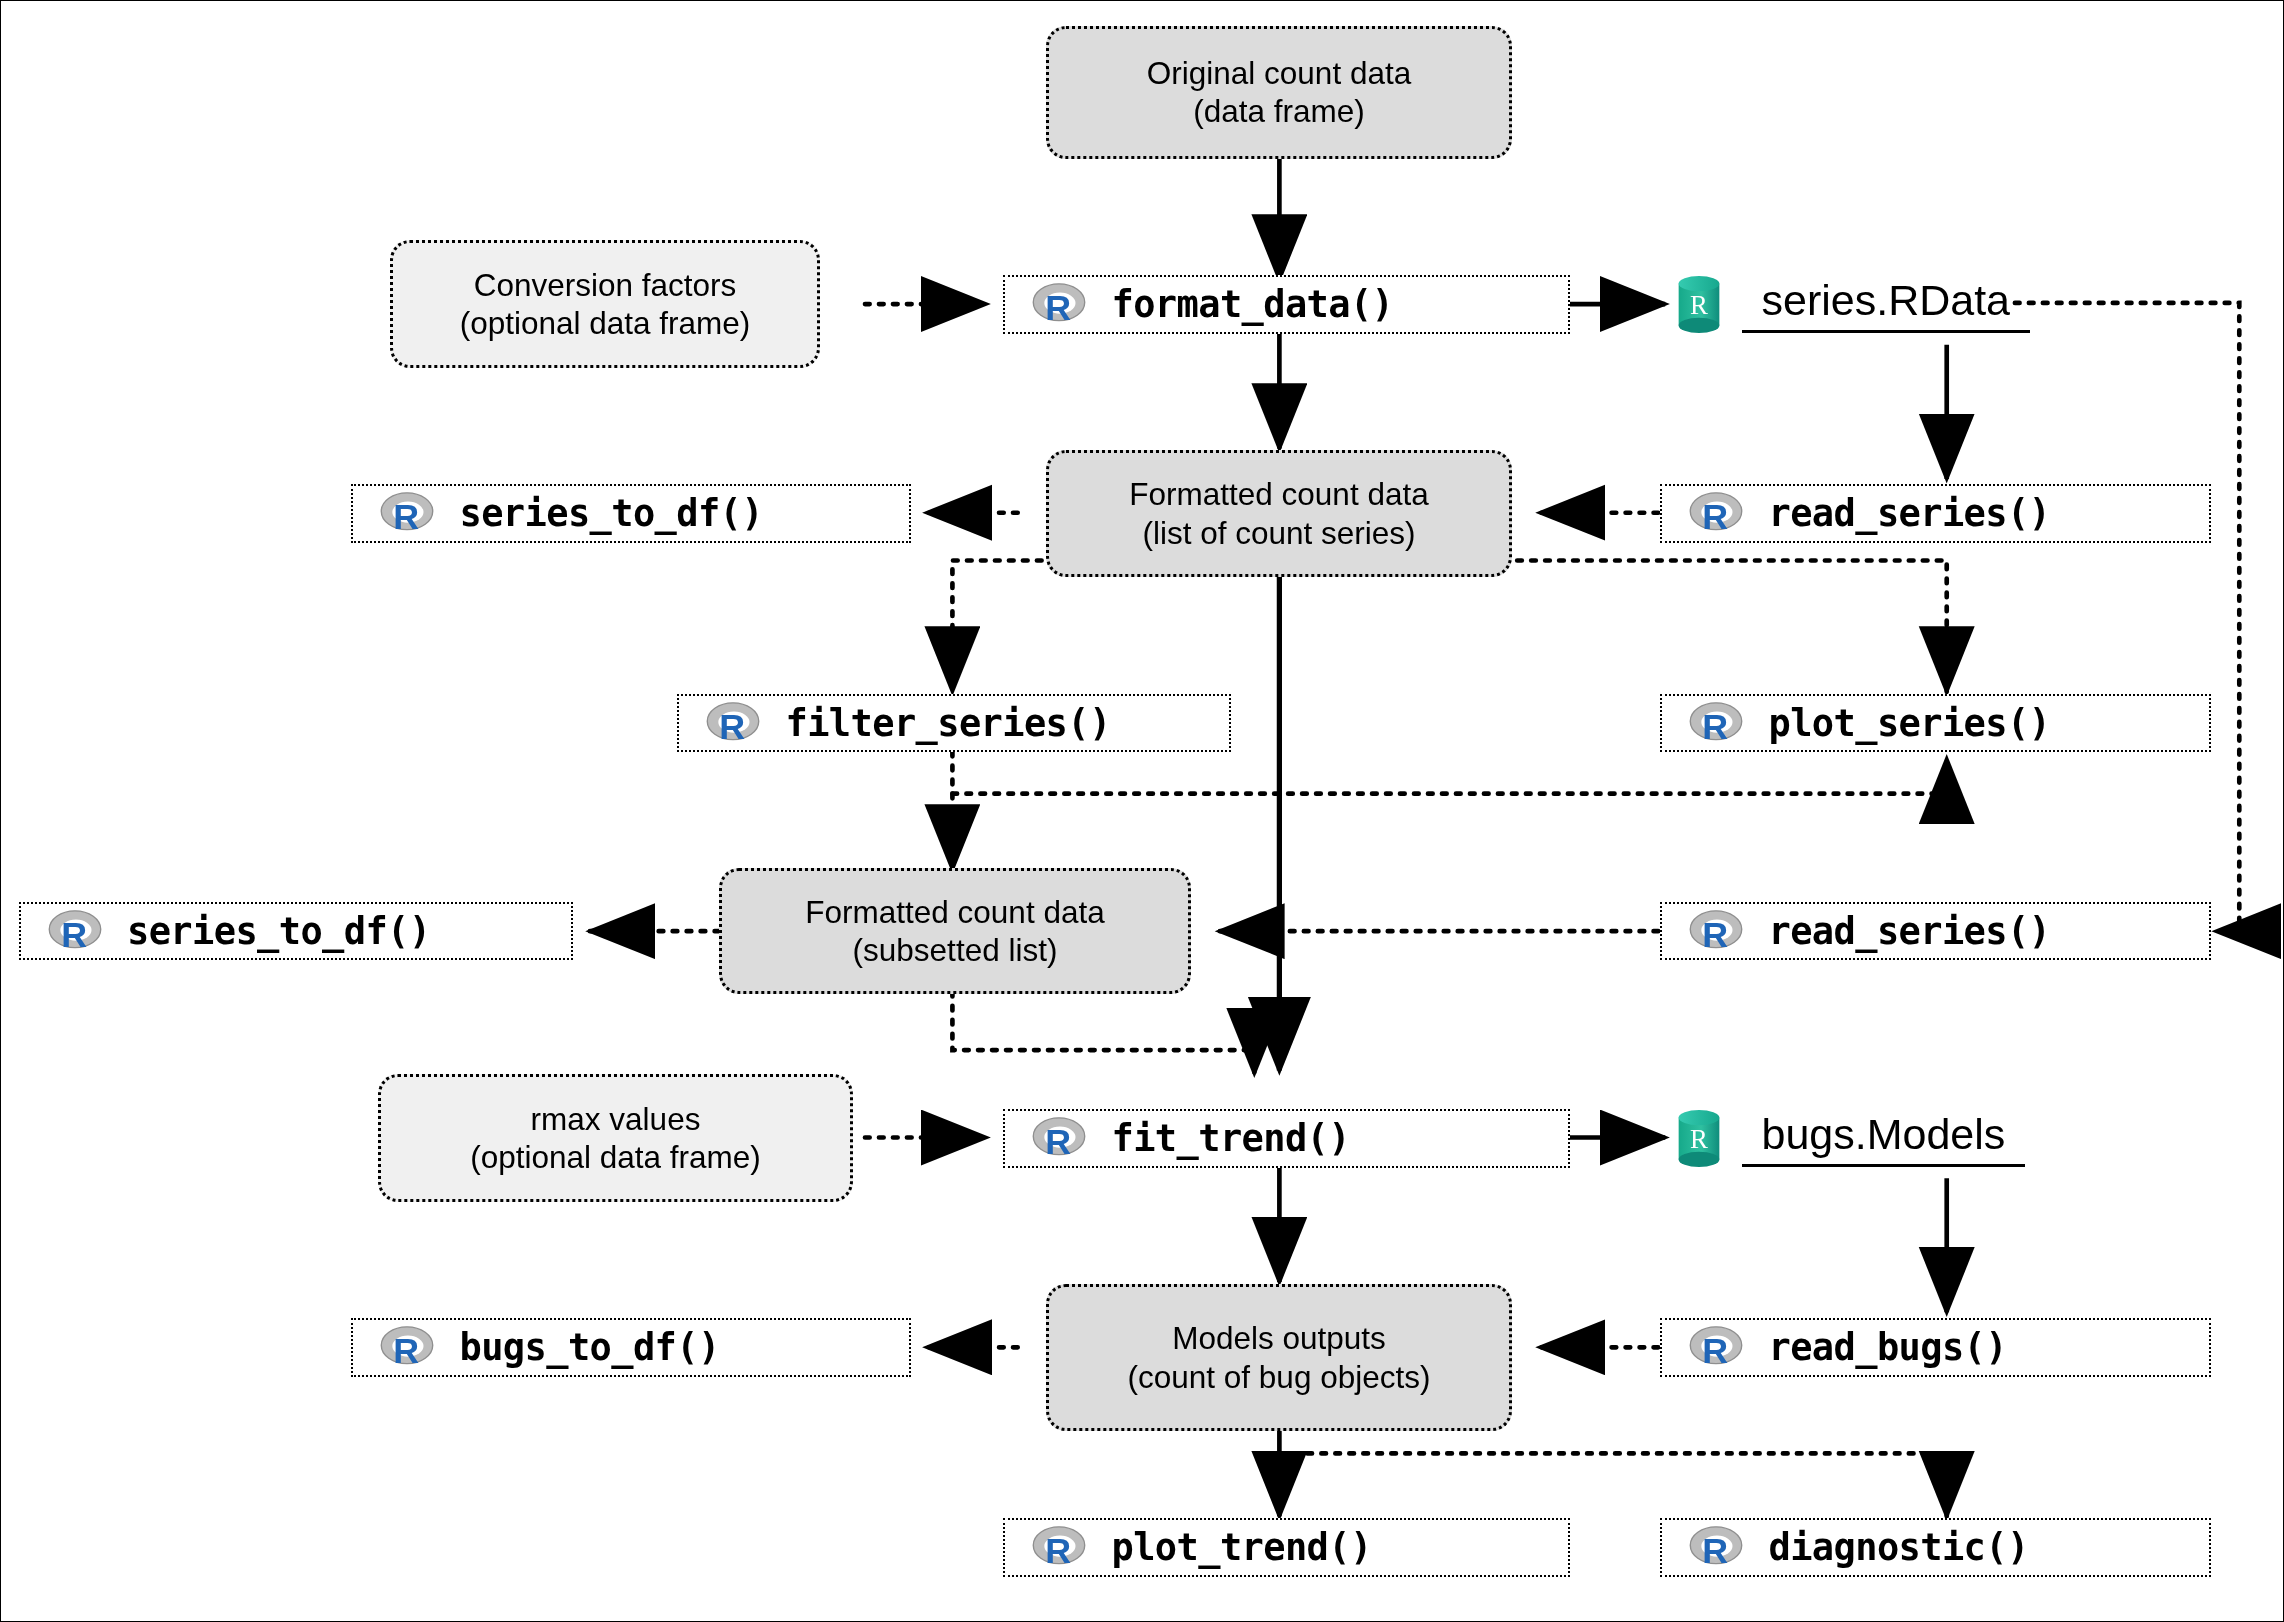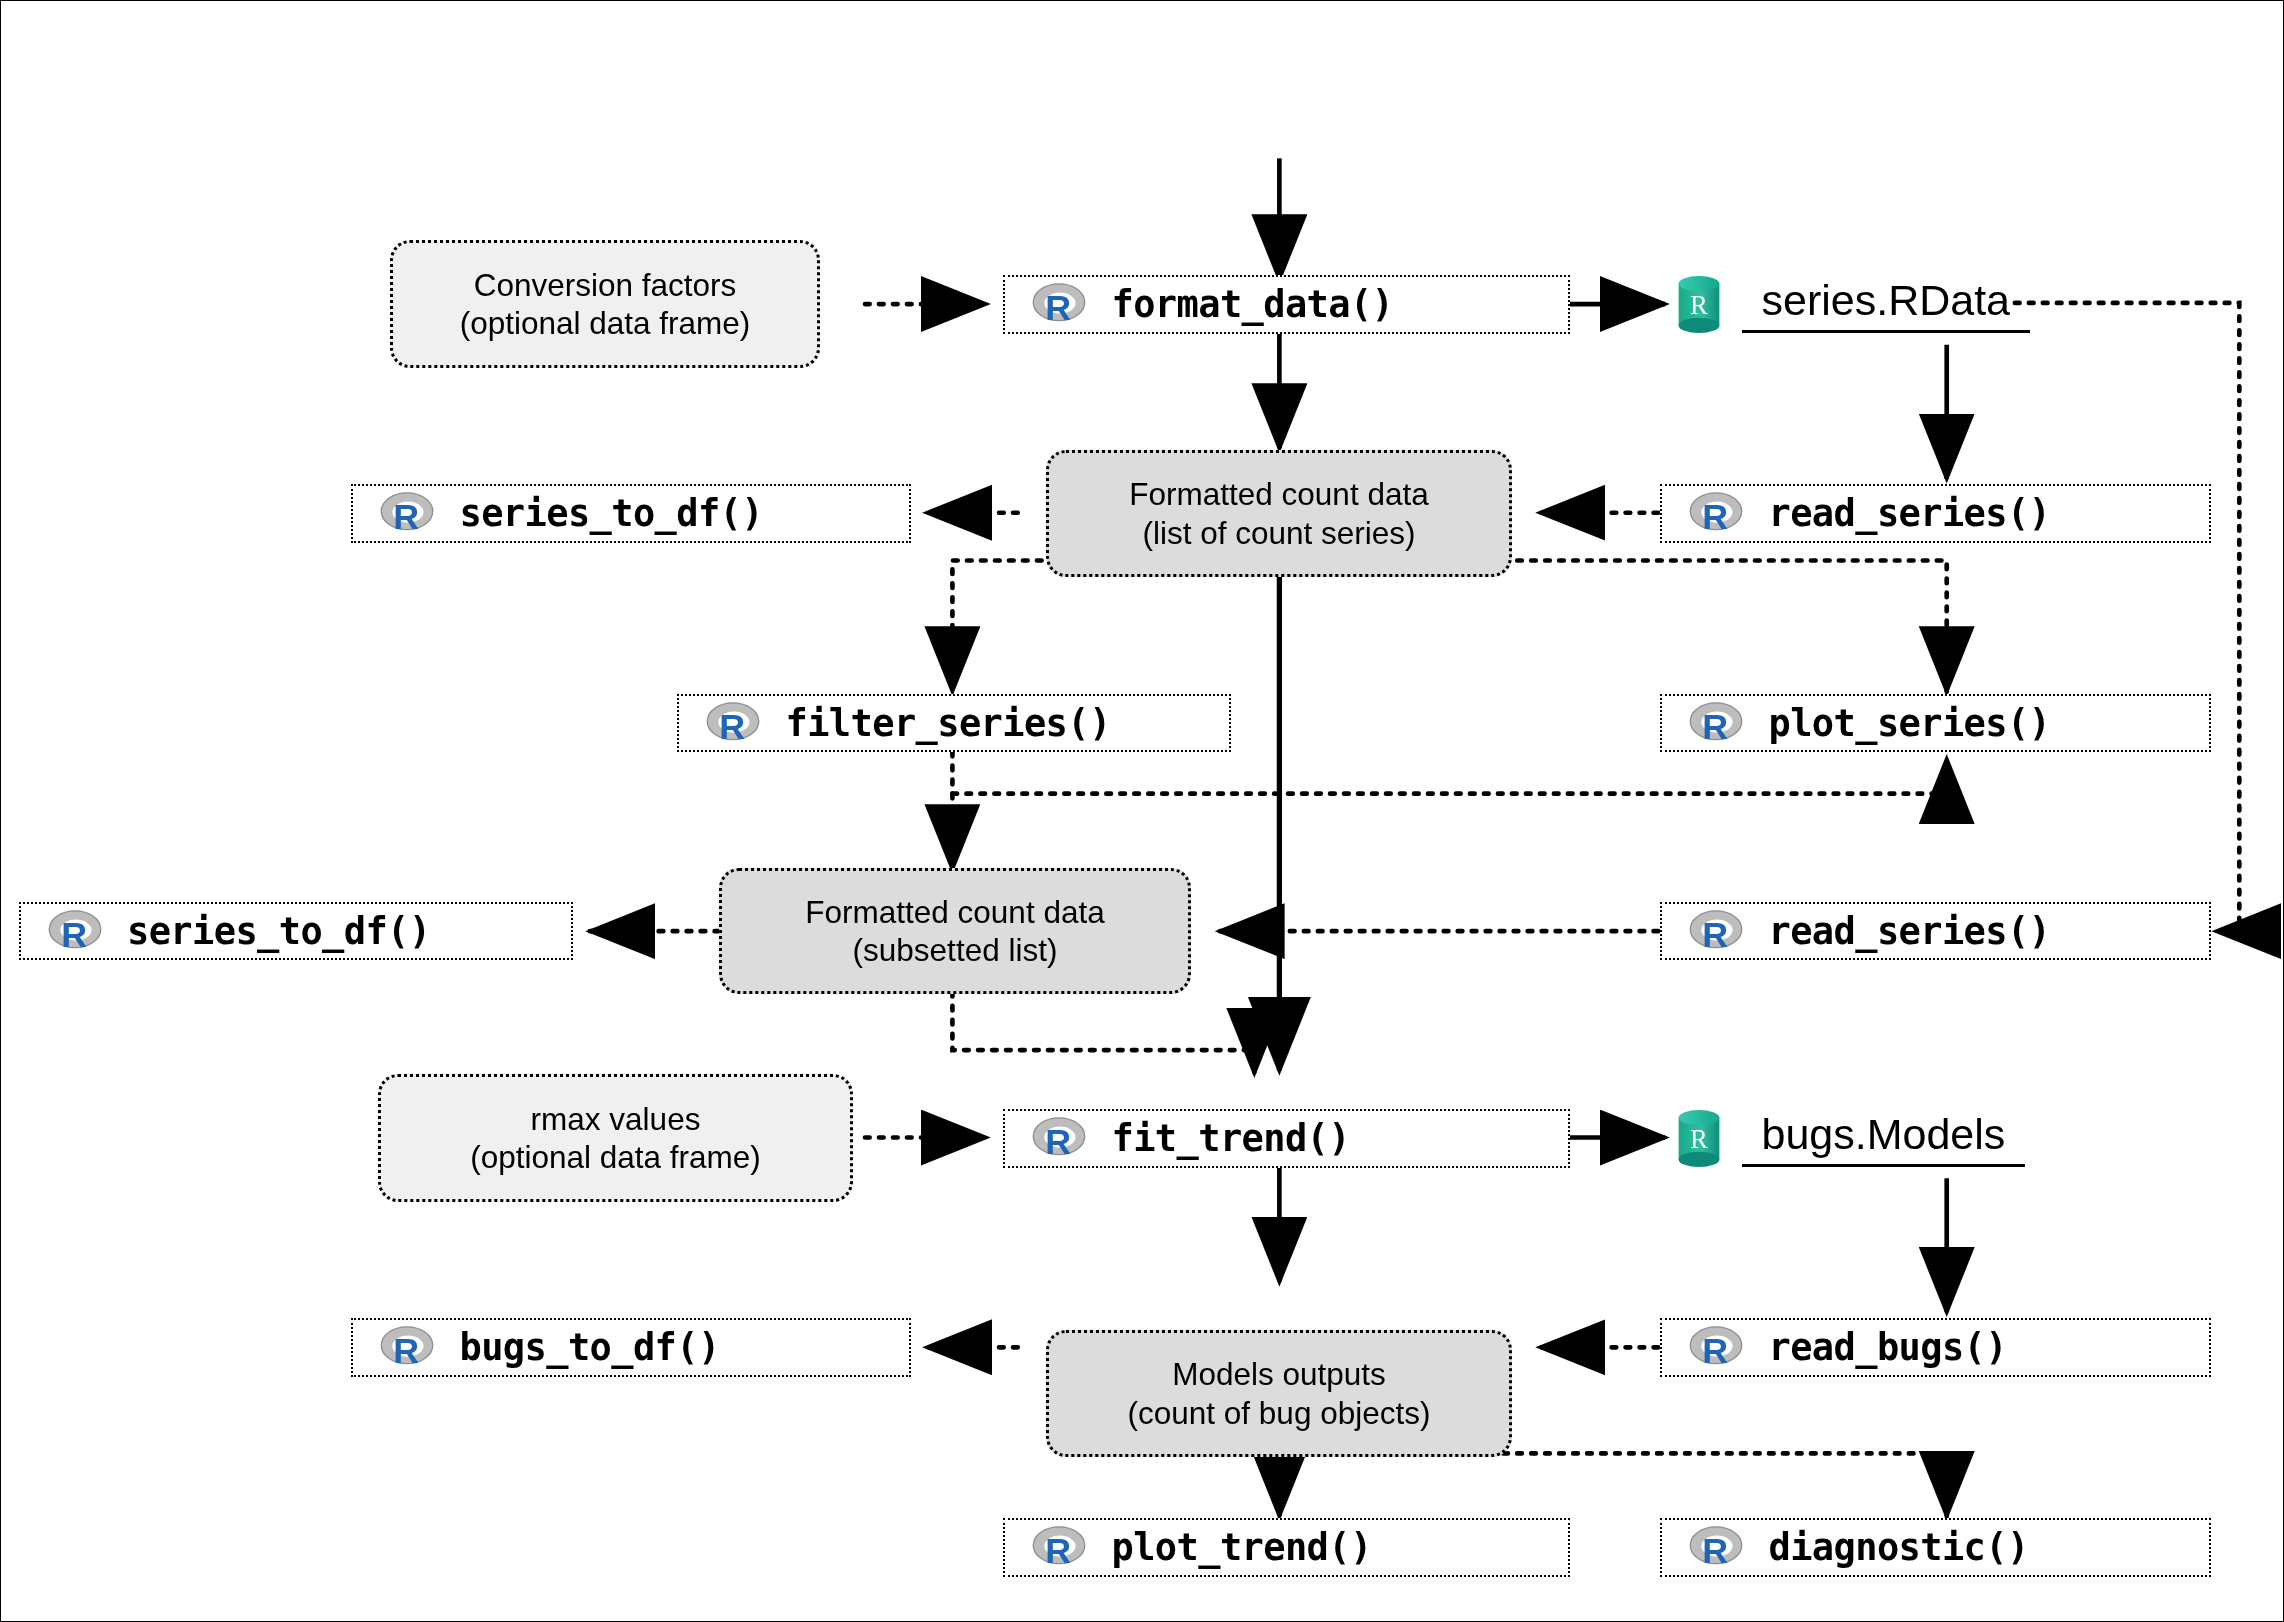--- a/index.html
+++ b/index.html
@@ -78,20 +78,26 @@
 
       <path d="M1744,2310 L1588,2310" stroke-width="8" stroke-dasharray="8 16" stroke-linecap="round" marker-end="url(#ahs)"></path>
 
       <path d="M2193,2400 L2193,2600" stroke-width="8" marker-end="url(#ahs)"></path>
 
       <path d="M2193,2492 L3338,2492 L3338,2600" stroke-width="8" stroke-dasharray="8 16" stroke-linecap="round" marker-end="url(#ahs)"></path>
 
     </g>
   </svg>
 
+  <div class="node data-node" style="left:1045px;top:24.5px;width:466px;height:133px;">
+    <div class="data-label">
+      <span>Original count data</span>
+      <span class="sub">(data frame)</span>
+    </div>
+  </div>
 
   <div class="node data-node light" style="left:389px;top:239px;width:430px;height:128px;">
     <div class="data-label">
       <span>Conversion factors</span>
       <span class="sub">(optional data frame)</span>
     </div>
   </div>
 
   <div class="node fn-node" style="left:1002px;top:274px;width:567px;height:59px;">
     <span class="rlogo">
@@ -261,21 +267,21 @@
       <svg viewBox="0 0 120 98" width="56" height="45">
         <ellipse cx="60" cy="44" rx="56" ry="40" fill="#bdbdbd"></ellipse>
         <ellipse cx="60" cy="44" rx="56" ry="40" fill="none" stroke="#8f8f8f" stroke-width="3"></ellipse>
         <ellipse cx="62" cy="46" rx="34" ry="23" fill="#ffffff"></ellipse>
         <text x="58" y="82" font-family="'Liberation Sans',sans-serif" font-size="78" font-weight="bold" fill="#1f65b7" text-anchor="middle">R</text>
       </svg>
     </span>
     <span class="fn-label">bugs_to_df()</span>
   </div>
 
-  <div class="node data-node" style="left:1045px;top:1329px;width:466px;height:127px;">
+  <div class="node data-node" style="left:1045px;top:1283px;width:466px;height:147px;">
     <div class="data-label">
       <span>Models outputs</span>
       <span class="sub">(count of bug objects)</span>
     </div>
   </div>
 
   <div class="node fn-node" style="left:1659px;top:1317px;width:551px;height:59px;">
     <span class="rlogo">
       <svg viewBox="0 0 120 98" width="56" height="45">
         <ellipse cx="60" cy="44" rx="56" ry="40" fill="#bdbdbd"></ellipse>

